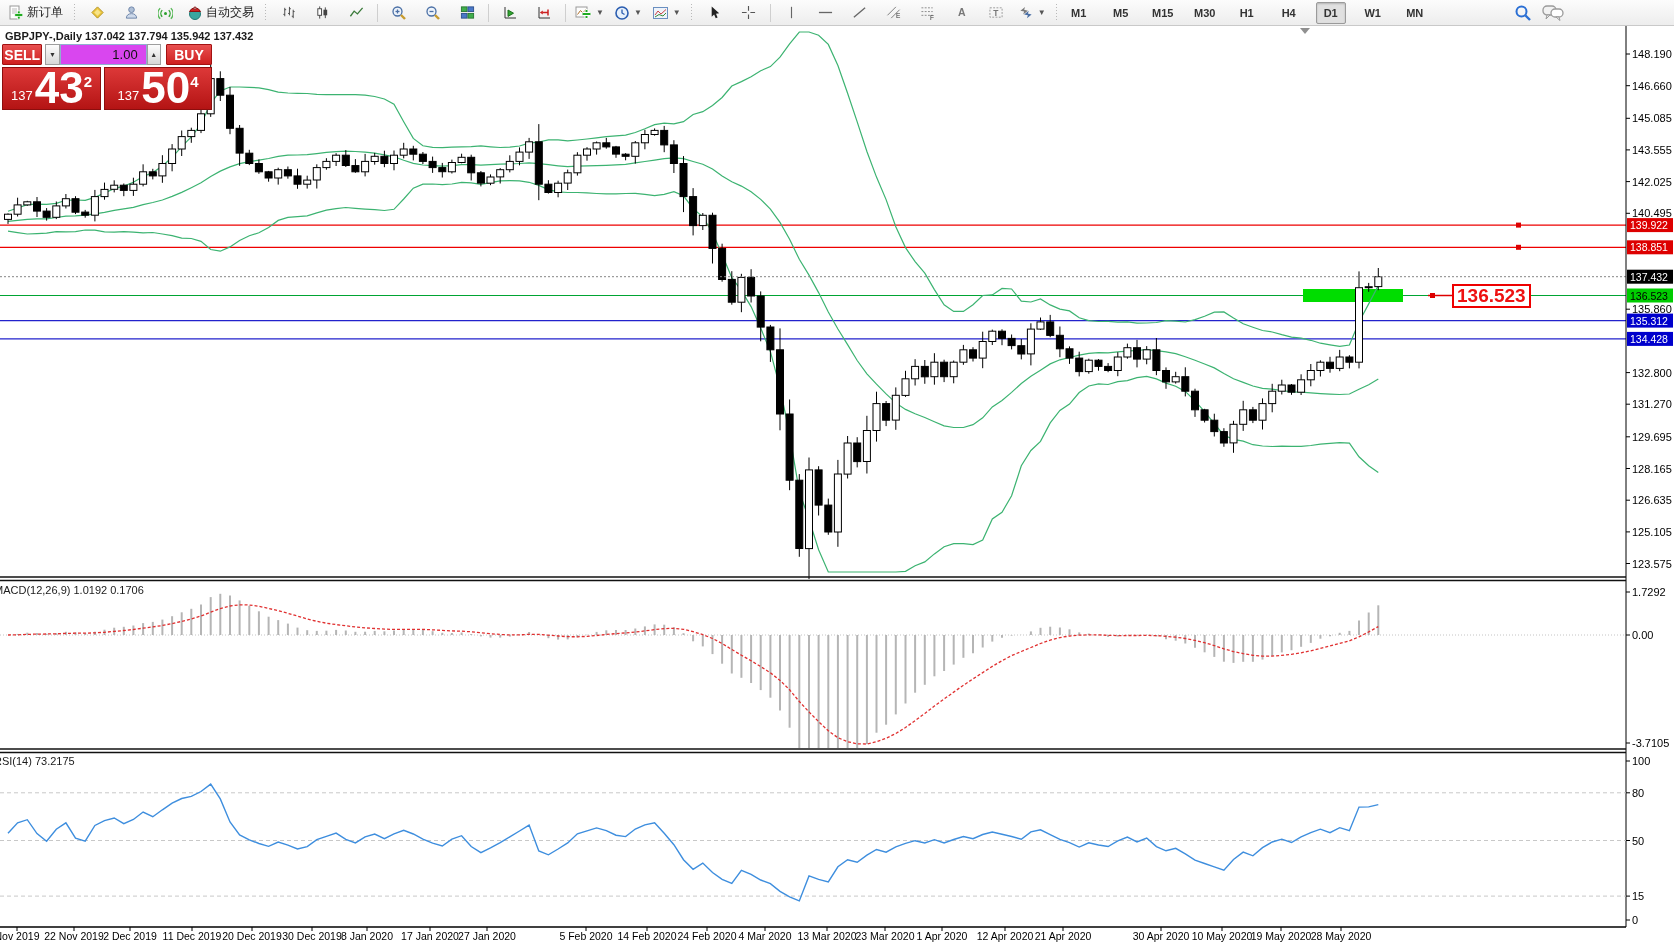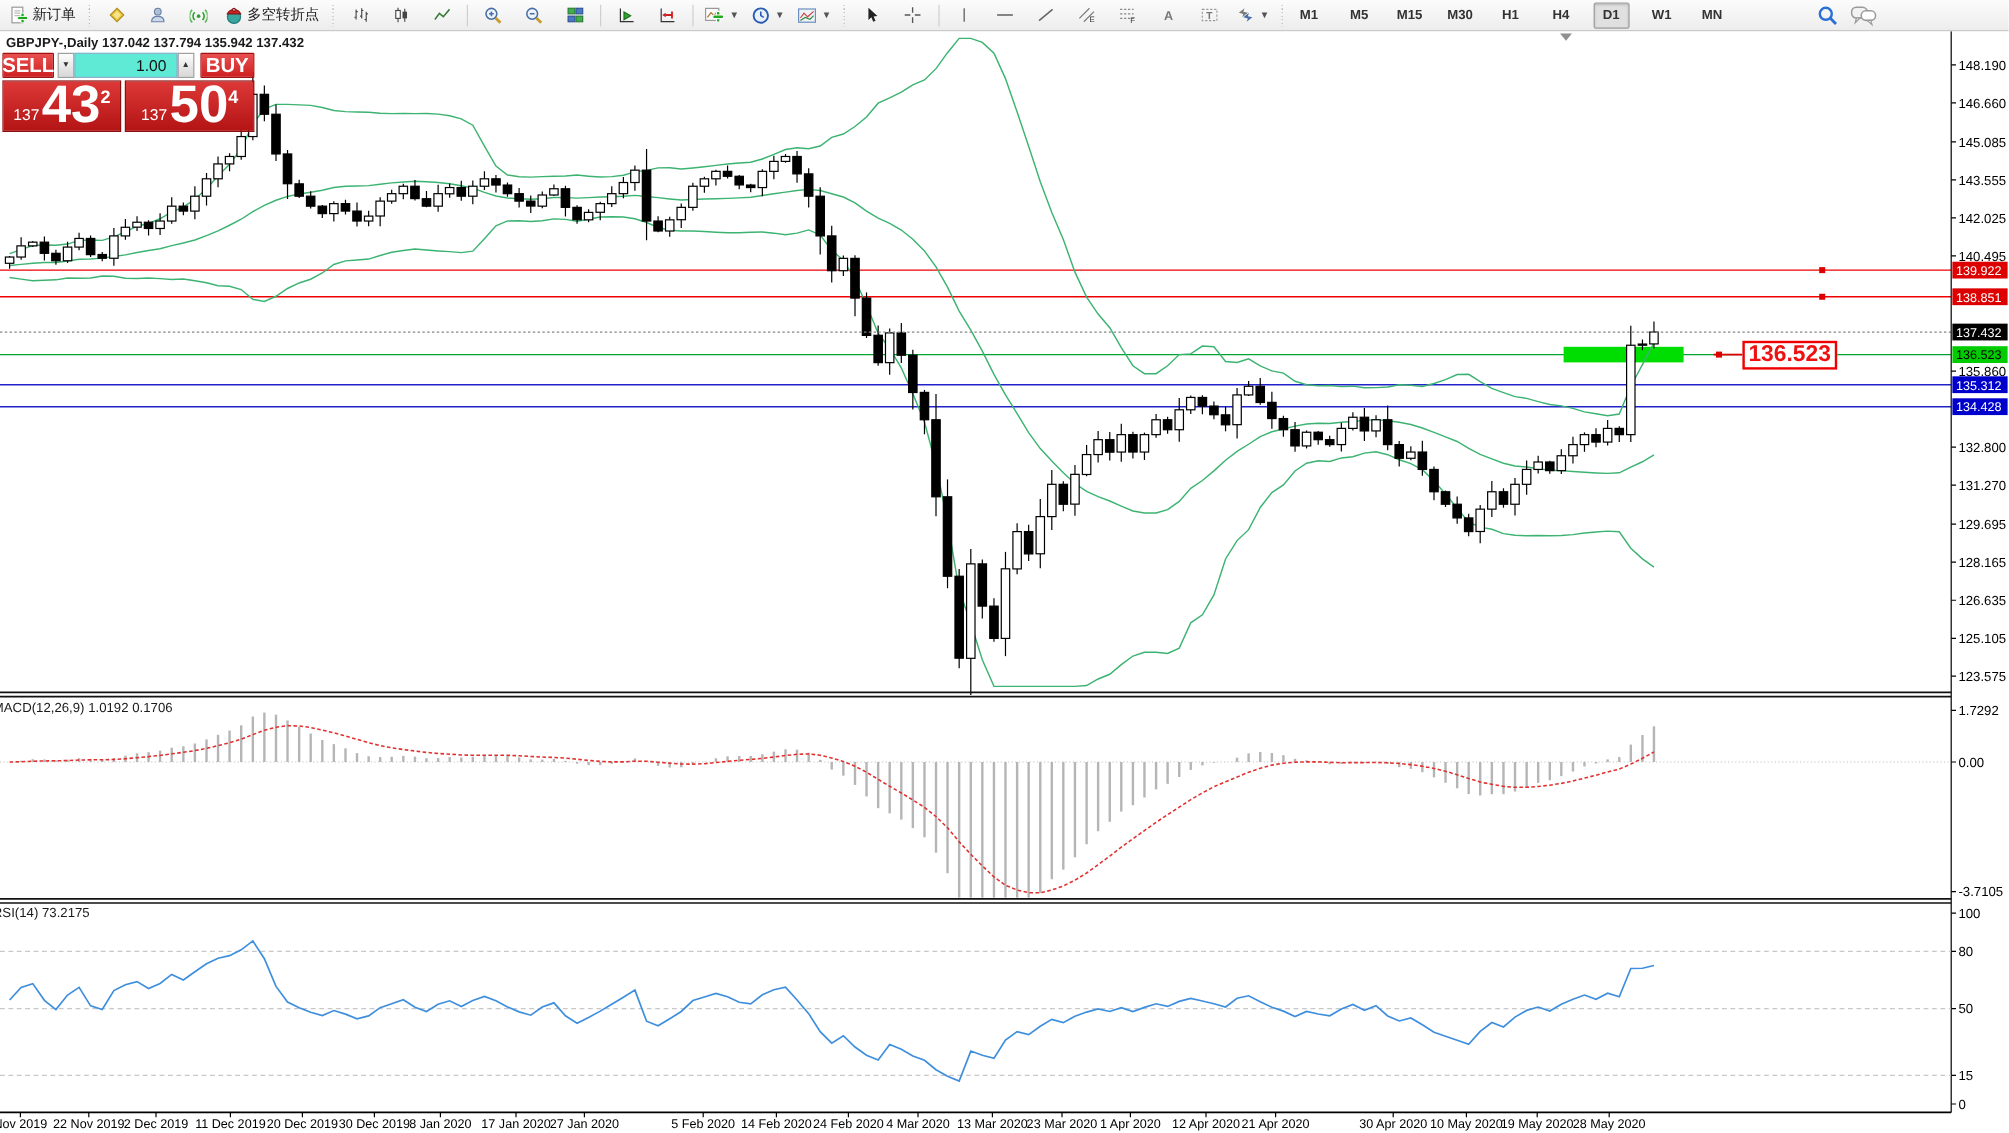--- a/index.html
+++ b/index.html
@@ -22,27 +22,27 @@
     font-size:11px;font-weight:bold;color:#333;border:1px solid transparent;border-radius:2px;}
   .tf.active{background:#e0e0e0;border:1px solid #9a9a9a;box-shadow:inset 0 1px 2px rgba(0,0,0,.2);}
   #tb-right{margin-left:auto;display:flex;align-items:center;margin-right:106px;gap:10px;}
 
   
   #symbol-label{position:absolute;left:5px;top:30px;font-size:11px;font-weight:600;color:#1a1a1a;}
   #chart-svg{position:absolute;left:0;top:26px;}
 
   #trade-panel{position:absolute;left:2px;top:44px;width:210px;}
   .tp-row1{display:flex;height:21px;align-items:stretch;}
-  .sell-btn,.buy-btn{background:linear-gradient(#e85050,#cf2020);color:#fff;font-size:17px;font-weight:bold;
+  .sell-btn,.buy-btn{background:linear-gradient(#e85050,#cf2020);color:#fff;font-size:14px;font-weight:bold;
     display:flex;align-items:center;justify-content:center;border:1px solid #a31212;border-radius:1px;}
   .sell-btn{width:41px;}
   .buy-btn{width:47px;margin-left:5px;}
   .vol-btn{width:13px;background:linear-gradient(#fdfdfd,#d7d7d7);border:1px solid #9e9e9e;
     display:flex;align-items:center;justify-content:center;font-size:7px;color:#333;}
-  .vol-field{width:82px;background:#5eead4;border:1px solid #8fb0cf;font-size:13px;color:#111;
+  .vol-field{width:82px;background:#d946ef;border:1px solid #8fb0cf;font-size:13px;color:#111;
     display:flex;align-items:center;justify-content:flex-end;padding-right:8px;}
   .tp-row2{display:flex;margin-top:2px;}
   .bp-box{height:40px;background:linear-gradient(#dd3838,#b41414);border:1px solid #8c0e0e;color:#fff;
     display:flex;align-items:flex-end;justify-content:center;padding:0 4px 1px 4px;}
   .bp-box.sell{width:92px;margin-right:3px;}
   .bp-box.buy{width:101px;}
   .bp-small{font-size:13px;font-weight:normal;margin:0 2px 5px 0;}
   .bp-big{font-size:44px;font-weight:bold;line-height:.88;}
   .bp-sup{font-size:15px;font-weight:bold;margin-bottom:18px;}
 
@@ -90,21 +90,21 @@
           <path d="M4.5 12.5a5 5 0 0 1 0-7M11.5 5.5a5 5 0 0 1 0 7" fill="none" stroke="#2ca02c" stroke-width="1.4"></path>
           <path d="M2.3 14.7a8 8 0 0 1 0-11.4M13.7 3.3a8 8 0 0 1 0 11.4" fill="none" stroke="#57b957" stroke-width="1.4"></path>
         </svg>
     </div>
     <div class="tbtn lbl">
       <svg width="16" height="16" viewBox="0 0 16 16">
           <circle cx="8" cy="9" r="5.5" fill="#3aa6a0" stroke="#227b76"></circle>
           <path d="M2.5 6.5a6 6 0 0 1 11 0z" fill="#cc2222" stroke="#8c1212"></path>
           <circle cx="8" cy="3.2" r="1.2" fill="#e0e0e0" stroke="#8c1212"></circle>
         </svg>
-      <span>多空转折点</span>
+      <span>自动交易</span>
     </div>
     <div class="grip"></div>
 
     <div class="tbtn">
       <svg width="15" height="15" viewBox="0 0 16 16">
           <path d="M4 3v9M2.5 10h1.5M4 5h1.5M9 2v9M7.5 9h1.5M9 4h1.5M13 5v9M11.5 12h1.5M13 7h1.5" stroke="#444" fill="none"></path>
         </svg>
     </div>
     <div class="tbtn">
       <svg width="15" height="15" viewBox="0 0 16 16">

